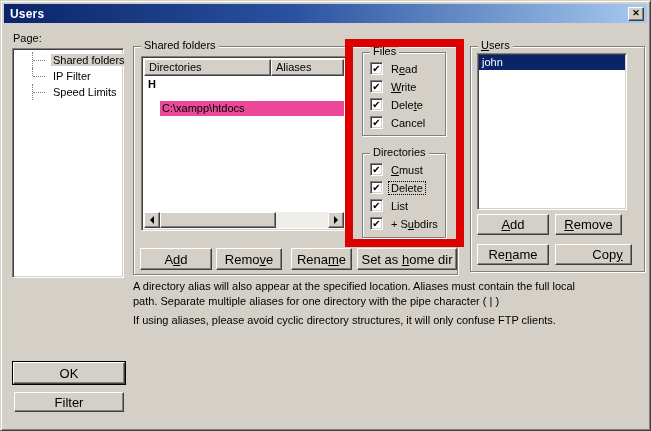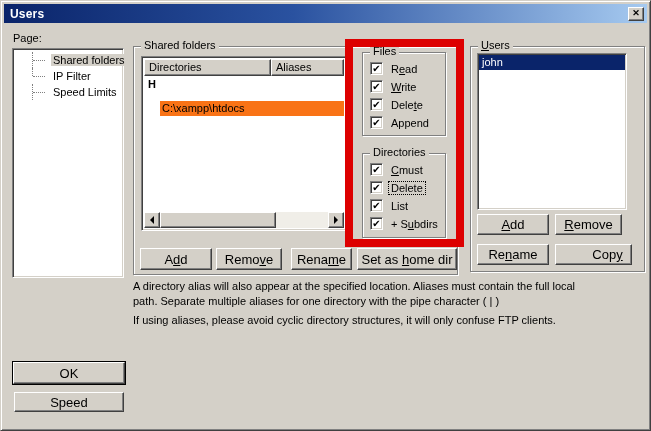--- a/index.html
+++ b/index.html
@@ -62,21 +62,21 @@
   .list-header { display:flex; height:17px; }
   .hdr-cell {
     background:#d4d0c8; border:1px solid; border-color:#fff #404040 #404040 #fff;
     box-shadow: inset -1px -1px 0 #808080;
     padding:1px 4px; overflow:hidden; white-space:nowrap;
   }
   .hdr-dirs { width:127px; }
   .hdr-alias { flex:1; }
   .list-row { display:flex; height:16px; align-items:center; }
   .home-cell { width:16px; font-weight:bold; padding-left:4px; }
-  .dir-cell { flex:1; background:#f97316; padding-left:2px; height:15px; line-height:15px; white-space:nowrap; overflow:hidden;margin-top:48px; }
+  .dir-cell { flex:1; background:#ec4899; padding-left:2px; height:15px; line-height:15px; white-space:nowrap; overflow:hidden;margin-top:48px; }
 
   .hscroll { position:absolute; left:2px; right:2px; bottom:2px; height:16px; background:#f0eee8; display:flex; }
   .sb-btn {
     width:16px; height:16px; background:#d4d0c8; flex:none;
     border:1px solid; border-color:#fff #404040 #404040 #fff;
     box-shadow: inset -1px -1px 0 #808080;
     display:flex; align-items:center; justify-content:center;
   }
   .tri-left { width:0; height:0; border:4px solid transparent; border-left:0; border-right:4px solid #000; }
   .tri-right { width:0; height:0; border:4px solid transparent; border-right:0; border-left:4px solid #000; }
@@ -207,21 +207,21 @@
     <div class="check-row">
       <span class="checkbox">
           <span>✔</span>
         </span>
       <span class="check-label"><span>Dele</span><u>t</u><span>e</span></span>
     </div>
     <div class="check-row">
       <span class="checkbox">
           <span>✔</span>
         </span>
-      <span class="check-label"><span>Append</span><u></u><span></span></span>
+      <span class="check-label"><span>Cancel</span><u></u><span></span></span>
     </div>
   </div>
 </div>
 
 <div class="groupbox perm-group" style="left:362px; top:153px; height:85px;">
   <span class="group-label">Directories</span>
   <div class="check-col">
     <div class="check-row">
       <span class="checkbox">
           <span>✔</span>
@@ -268,13 +268,13 @@
 </button>
 <button class="btn" style="left:555px; top:244px; width:77px; height:21px;padding-left:28px;">
   <span><span>Cop</span><u>y</u><span></span></span>
 </button>
 
 <div class="info-line" style="top:280px;">A directory alias will also appear at the specified location. Aliases must contain the full local</div>
 <div class="info-line" style="top:295px;">path. Separate multiple aliases for one directory with the pipe character ( | )</div>
 <div class="info-line" style="top:314px;">If using aliases, please avoid cyclic directory structures, it will only confuse FTP clients.</div>
 
 <button class="btn default" style="left:13px; top:362px; width:112px; height:22px;">OK</button>
-<button class="btn" style="left:14px; top:392px; width:110px; height:20px;">Speed</button>
+<button class="btn" style="left:14px; top:392px; width:110px; height:20px;">Filter</button>
 
 </body></html>

